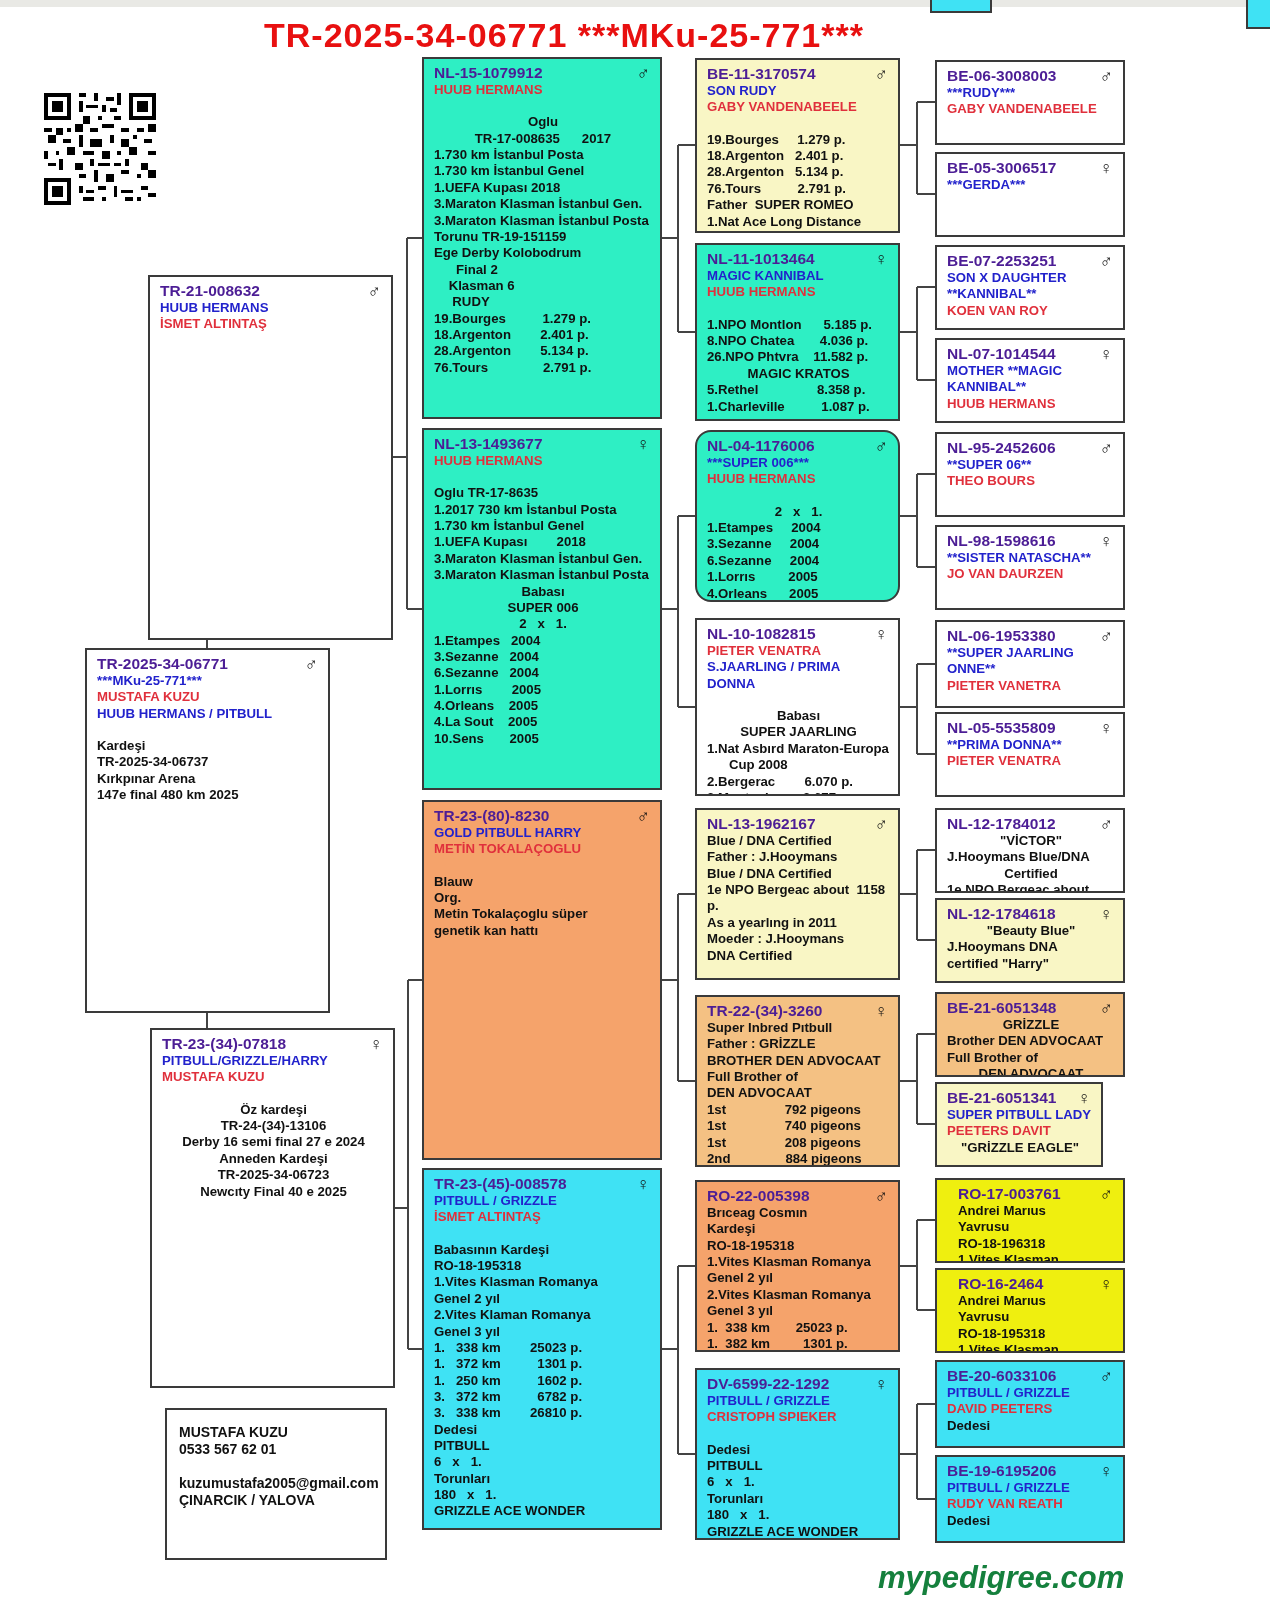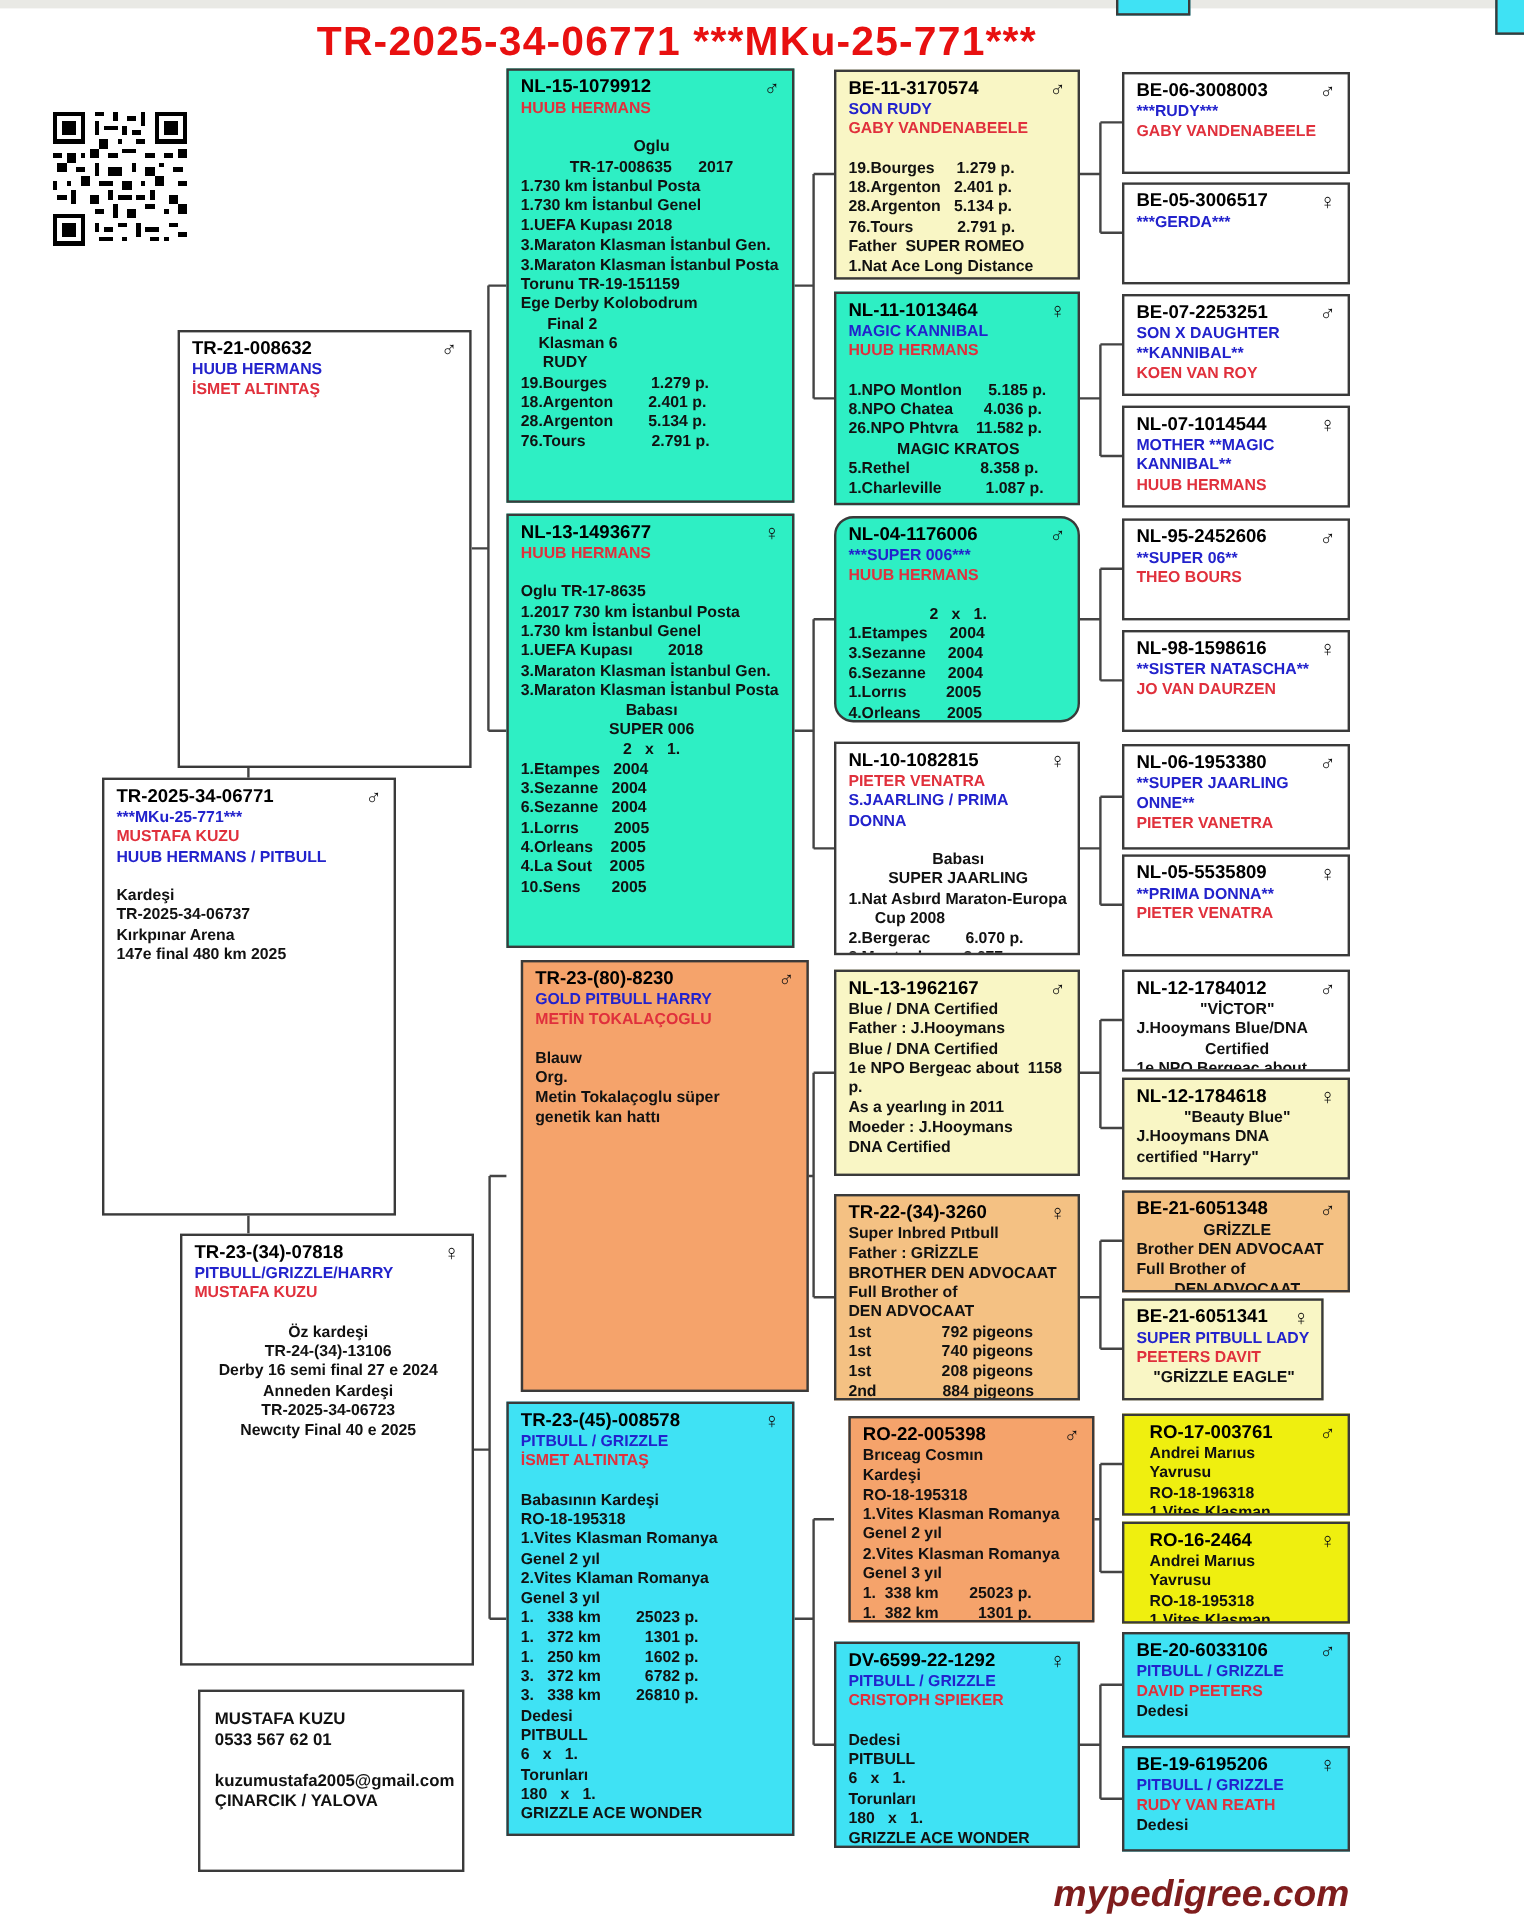--- a/index.html
+++ b/index.html
@@ -6,41 +6,41 @@
   .page{position:relative;width:1270px;height:1600px;background:#ffffff;overflow:hidden;
         font-family:"Liberation Sans",sans-serif;font-weight:700;}
   .topband{position:absolute;left:0;top:0;width:1270px;height:7px;background:#e9e9e5;}
   .title{position:absolute;left:0;top:16px;width:1128px;text-align:center;
          font-size:34px;letter-spacing:1px;color:#e81010;}
   .qr{position:absolute;left:44px;top:93px;width:112px;height:112px;}
   .connectors{position:absolute;left:0;top:0;}
   .box{position:absolute;border:2px solid #3a3a3a;box-sizing:border-box;
        padding:5px 8px 4px 10px;overflow:hidden;background:#fff;}
   .bh{display:flex;justify-content:space-between;align-items:flex-start;}
-  .bid{font-size:15.5px;color:#000000;}
+  .bid{font-size:15.5px;color:#4c1d95;}
   .g{font-size:18px;color:#111;line-height:1;margin-right:2px;}
   .ln{font-size:13.2px;line-height:1.24;min-height:16px;white-space:pre-wrap;}
   .tk{color:#111111;}
   .tb{color:#2222cc;}
   .tr{color:#e0303c;}
   .c{text-align:center;}
   .wt{background:#ffffff;}
   .gr{background:#2eefc4;}
   .cy{background:#3fe2f4;}
   .py{background:#f9f6c5;}
   .yl{background:#efef0f;padding-left:21px;}
-  .od{background:#f5a36b;margin-left:12px;}
+  .od{background:#f5a36b;}
   .ol{background:#f4c183;}
   .frag{position:absolute;background:#3fe2f4;border:2px solid #3a3a3a;box-sizing:border-box;}
   .contact{position:absolute;left:165px;top:1408px;width:222px;height:152px;
            border:2px solid #3a3a3a;box-sizing:border-box;padding:14px 6px 4px 12px;
            background:#fff;overflow:hidden;}
   .contact .ln{font-size:14px;}
   .footer{position:absolute;left:878px;top:1560px;font-size:31px;font-style:italic;
-          color:#7f1d1d;letter-spacing:0px;}
+          color:#15803d;letter-spacing:0px;}
 </style>
 </head>
 <body>
 
 <div class="page">
   <div class="topband"></div>
 
   <div class="title">TR-2025-34-06771  ***MKu-25-771***</div>
 
   <div class="qr">

